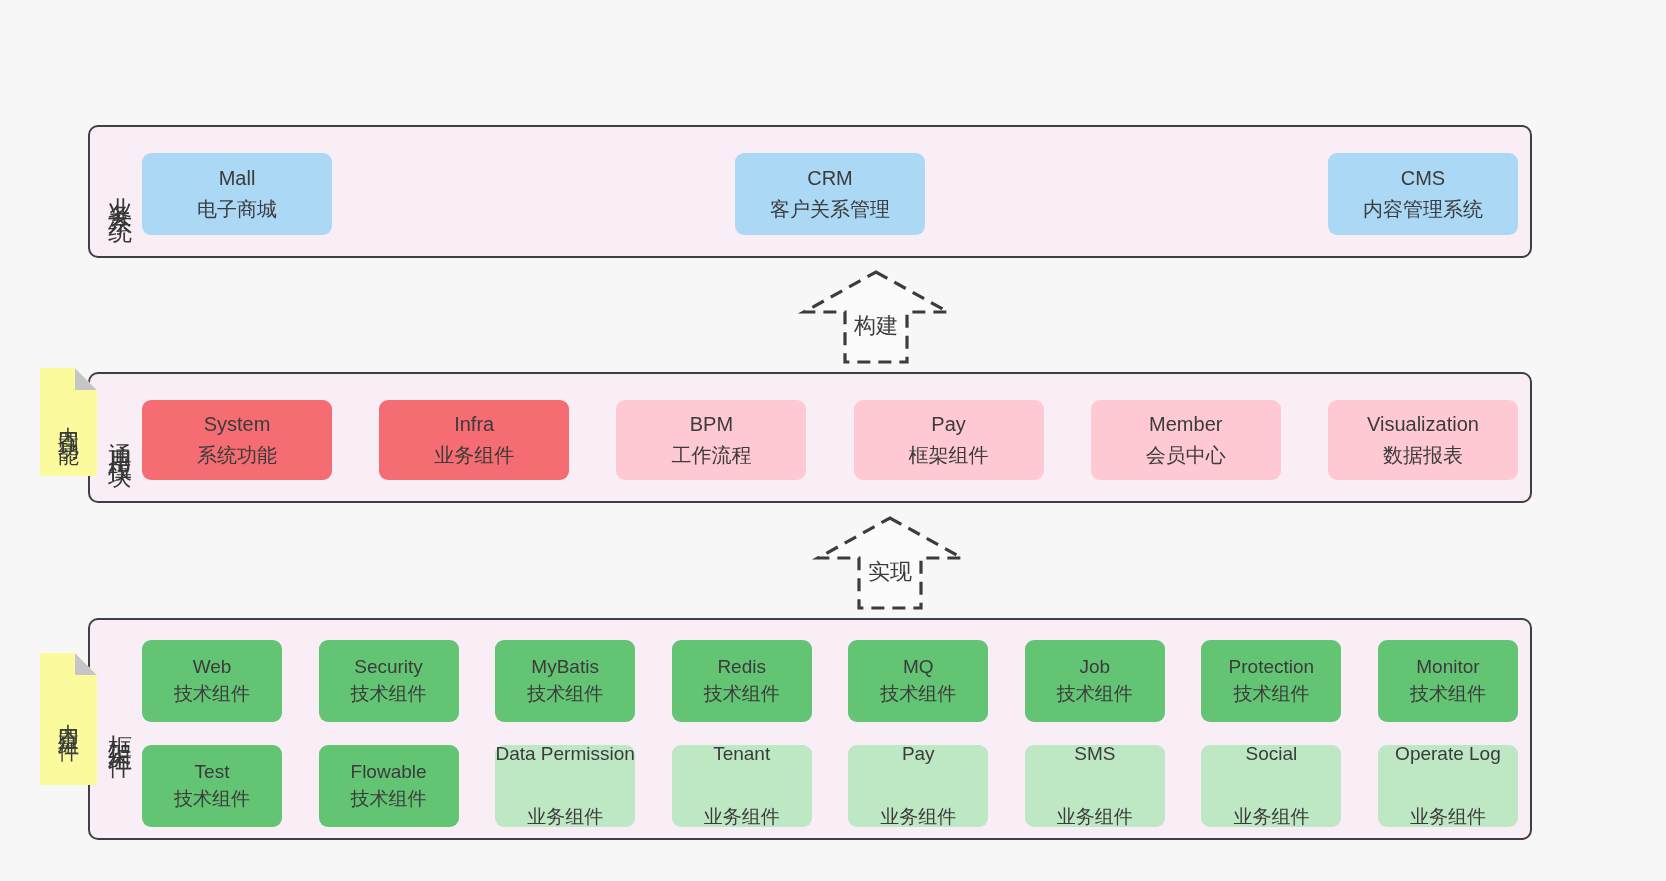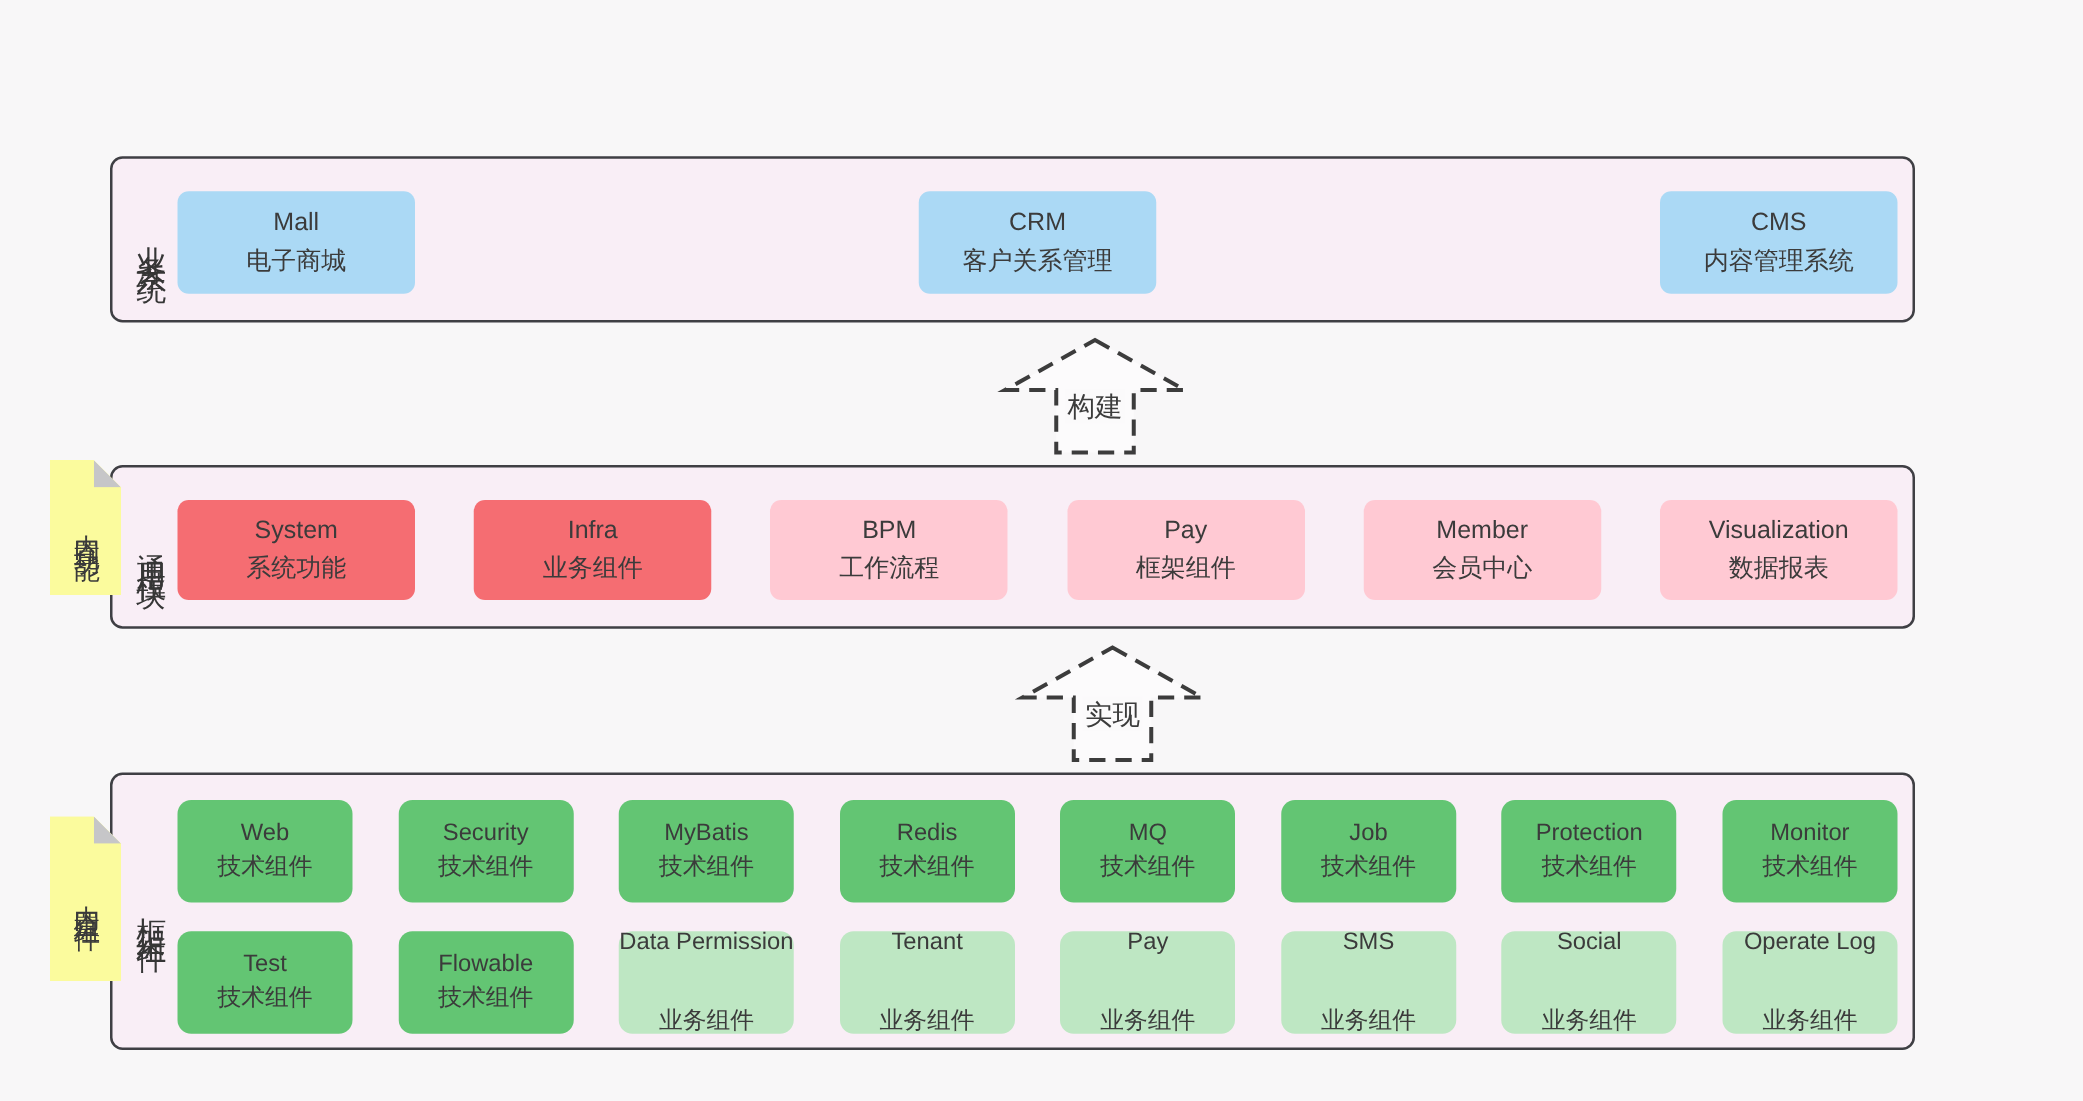--- a/index.html
+++ b/index.html
@@ -29,21 +29,21 @@
   .row { display:flex; justify-content:space-between; }
 
   
   .box {
     box-sizing:border-box; border-radius:9px;
     display:flex; flex-direction:column; align-items:center; justify-content:center;
     text-align:right; color:#3b3b3b;
   }
   #layer-0 .box { width:190px; height:82px; font-size:20px; line-height:1.55; }
   #layer-1 .box { width:190px; height:80px; font-size:20px; line-height:1.55; }
-  #layer-2 .box { width:140px; height:82px; font-size:19px; line-height:1.4;border-radius:11px; }
+  #layer-2 .box { width:140px; height:82px; font-size:19px; line-height:1.4; }
 
   .v-blue        { background:var(--blue,#abd9f5); }
   .v-red         { background:var(--red,#f56d72); }
   .v-pink        { background:var(--pink,#ffc9d3); }
   .v-green       { background:var(--green,#63c573); }
   .v-green-light { background:var(--greenLight,#bee7c3);gap:36px; }
 
   
   .sticky {
     position:absolute; left:40px; width:57px; z-index:5;

